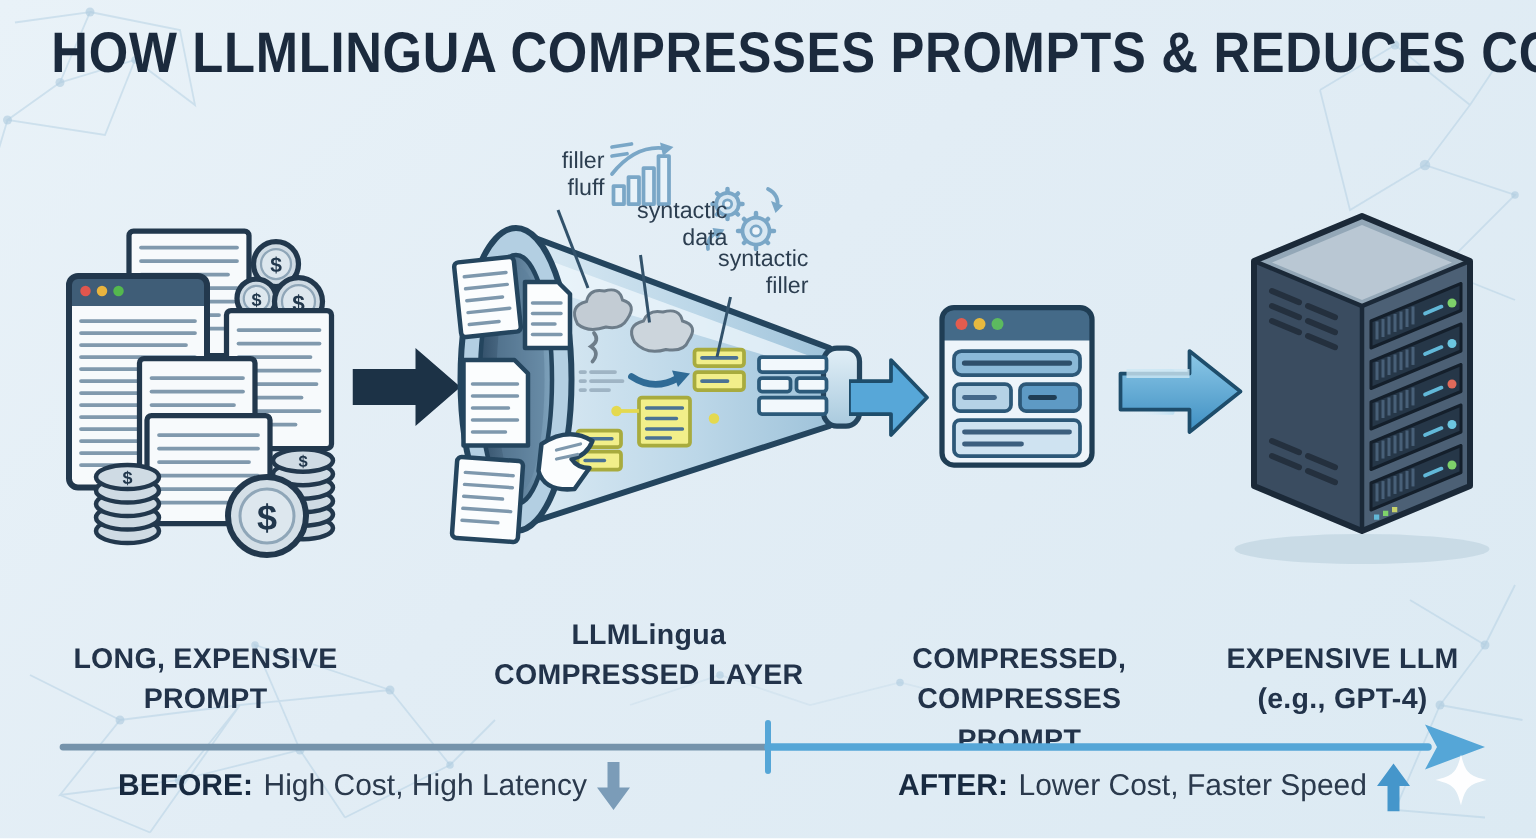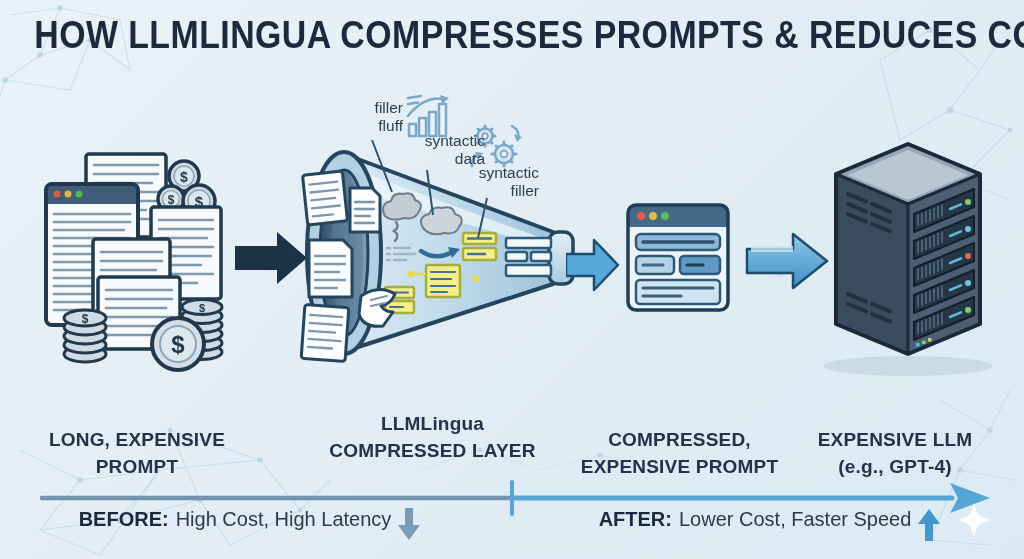--- a/index.html
+++ b/index.html
@@ -19,21 +19,21 @@
   .title .inner{display:inline-block;transform:scale(.94,1.06);transform-origin:center;}
   .stage-label{
     position:absolute;text-align:center;font-weight:bold;font-size:19px;
     line-height:27px;color:#22334a;letter-spacing:.2px;margin-top:46px;
   }
   .callout{
     position:absolute;text-align:right;font-size:15.5px;line-height:18px;
     color:#2c3e50;
   }
   .tl-text{
-    position:absolute;display:flex;justify-content:center;
+    position:absolute;display:flex;align-items:center;justify-content:center;
     gap:7px;font-size:20px;color:#2b3a4d;white-space:nowrap;
   }
   .tl-bold{font-weight:bold;color:#182a40;}
 </style>
 </head>
 <body>
 
 <div class="stage">
 
   <svg class="abs" style="left:0;top:0" width="1024" height="559" viewBox="0 0 1024 559">
@@ -506,21 +506,21 @@
   <div class="stage-label" style="left:12px;top:380px;width:250px">
     <span>LONG, EXPENSIVE</span><br>
     <span>PROMPT</span>
   </div>
   <div class="stage-label" style="left:295px;top:364px;width:275px">
     <span>LLMLingua</span><br>
     <span>COMPRESSED LAYER</span>
   </div>
   <div class="stage-label" style="left:572px;top:380px;width:215px">
     <span>COMPRESSED,</span><br>
-    <span>EXPENSIVE PROMPT</span>
+    <span>COMPRESSES PROMPT</span>
   </div>
   <div class="stage-label" style="left:790px;top:380px;width:210px">
     <span>EXPENSIVE LLM</span><br>
     <span>(e.g., GPT-4)</span>
   </div>
 
   <svg class="abs" style="left:0;top:468px" width="1024" height="91" viewBox="0 0 1024 91">
     <line x1="42" y1="30" x2="512" y2="30" stroke="#7593ab" stroke-width="4.5" stroke-linecap="round"></line>
     <line x1="512" y1="30" x2="952" y2="30" stroke="#55a6d7" stroke-width="5" stroke-linecap="round"></line>
     <line x1="512" y1="14" x2="512" y2="46" stroke="#55a6d7" stroke-width="4" stroke-linecap="round"></line>

